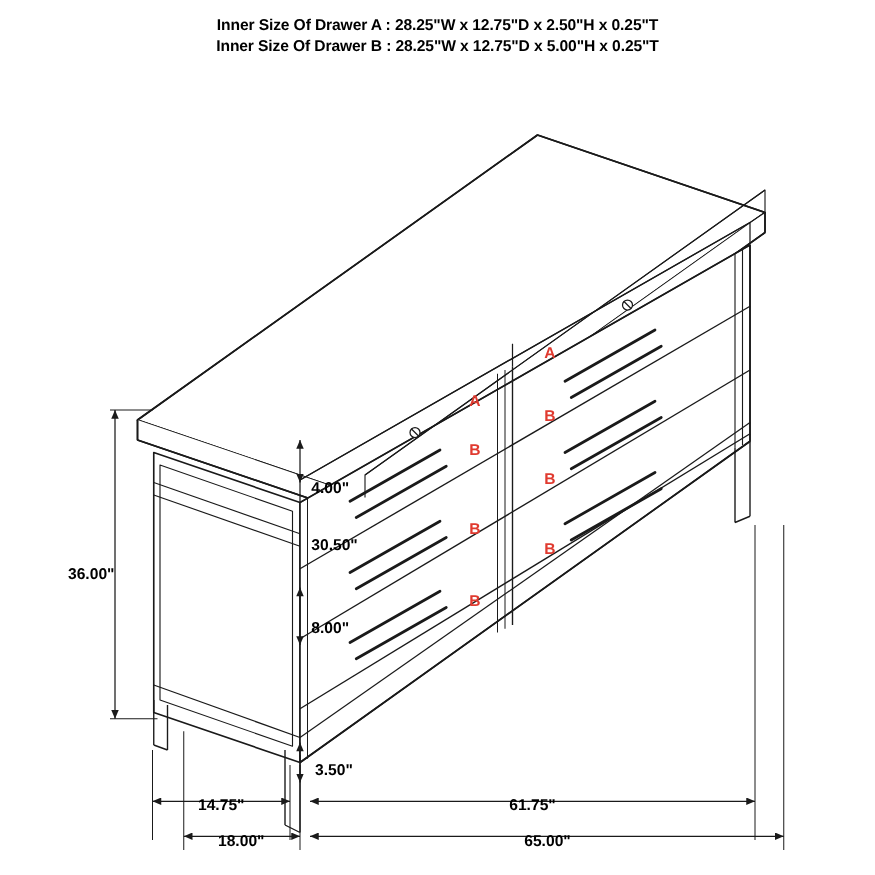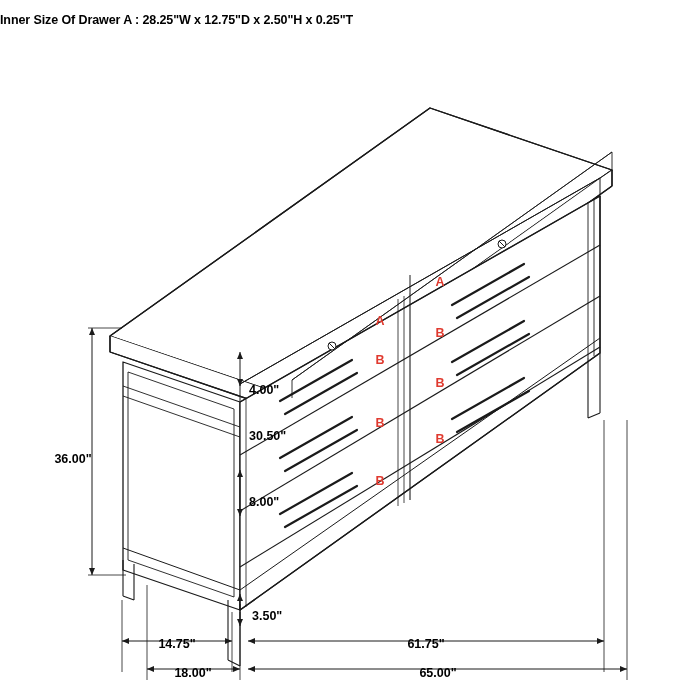--- a/index.html
+++ b/index.html
@@ -18,20 +18,21 @@
   #stage {
     position: relative;
     width: 700px;
     height: 700px;
   }
   .header {
     position: absolute;
     top: 12px;
     left: 0;
     width: 700px;
+    text-align: center;
     font-size: 12.5px;
     font-weight: bold;
     line-height: 17px;
     letter-spacing: -0.1px;
   }
   .header div {
     white-space: nowrap;
   }
   svg.diagram {
     position: absolute;
@@ -51,20 +52,21 @@
     fill: #e03a2f;
   }
 </style>
 </head>
 <body>
 
 <div id="stage">
 
   <div class="header">
     <div>Inner Size Of Drawer A : 28.25"W x 12.75"D x 2.50"H x 0.25"T</div>
+    <div>Inner Size Of Drawer B : 28.25"W x 12.75"D x 5.00"H x 0.25"T</div>
   </div>
 
   <svg class="diagram" width="700" height="700" viewBox="0 0 700 700">
 
     <defs>
       <marker id="arrowEnd" markerWidth="8" markerHeight="8" refX="7" refY="3" orient="auto">
         <path d="M0,0 L7,3 L0,6 z" fill="#1a1a1a"></path>
       </marker>
       <marker id="arrowStart" markerWidth="8" markerHeight="8" refX="0" refY="3" orient="auto">
         <path d="M7,0 L0,3 L7,6 z" fill="#1a1a1a"></path>

